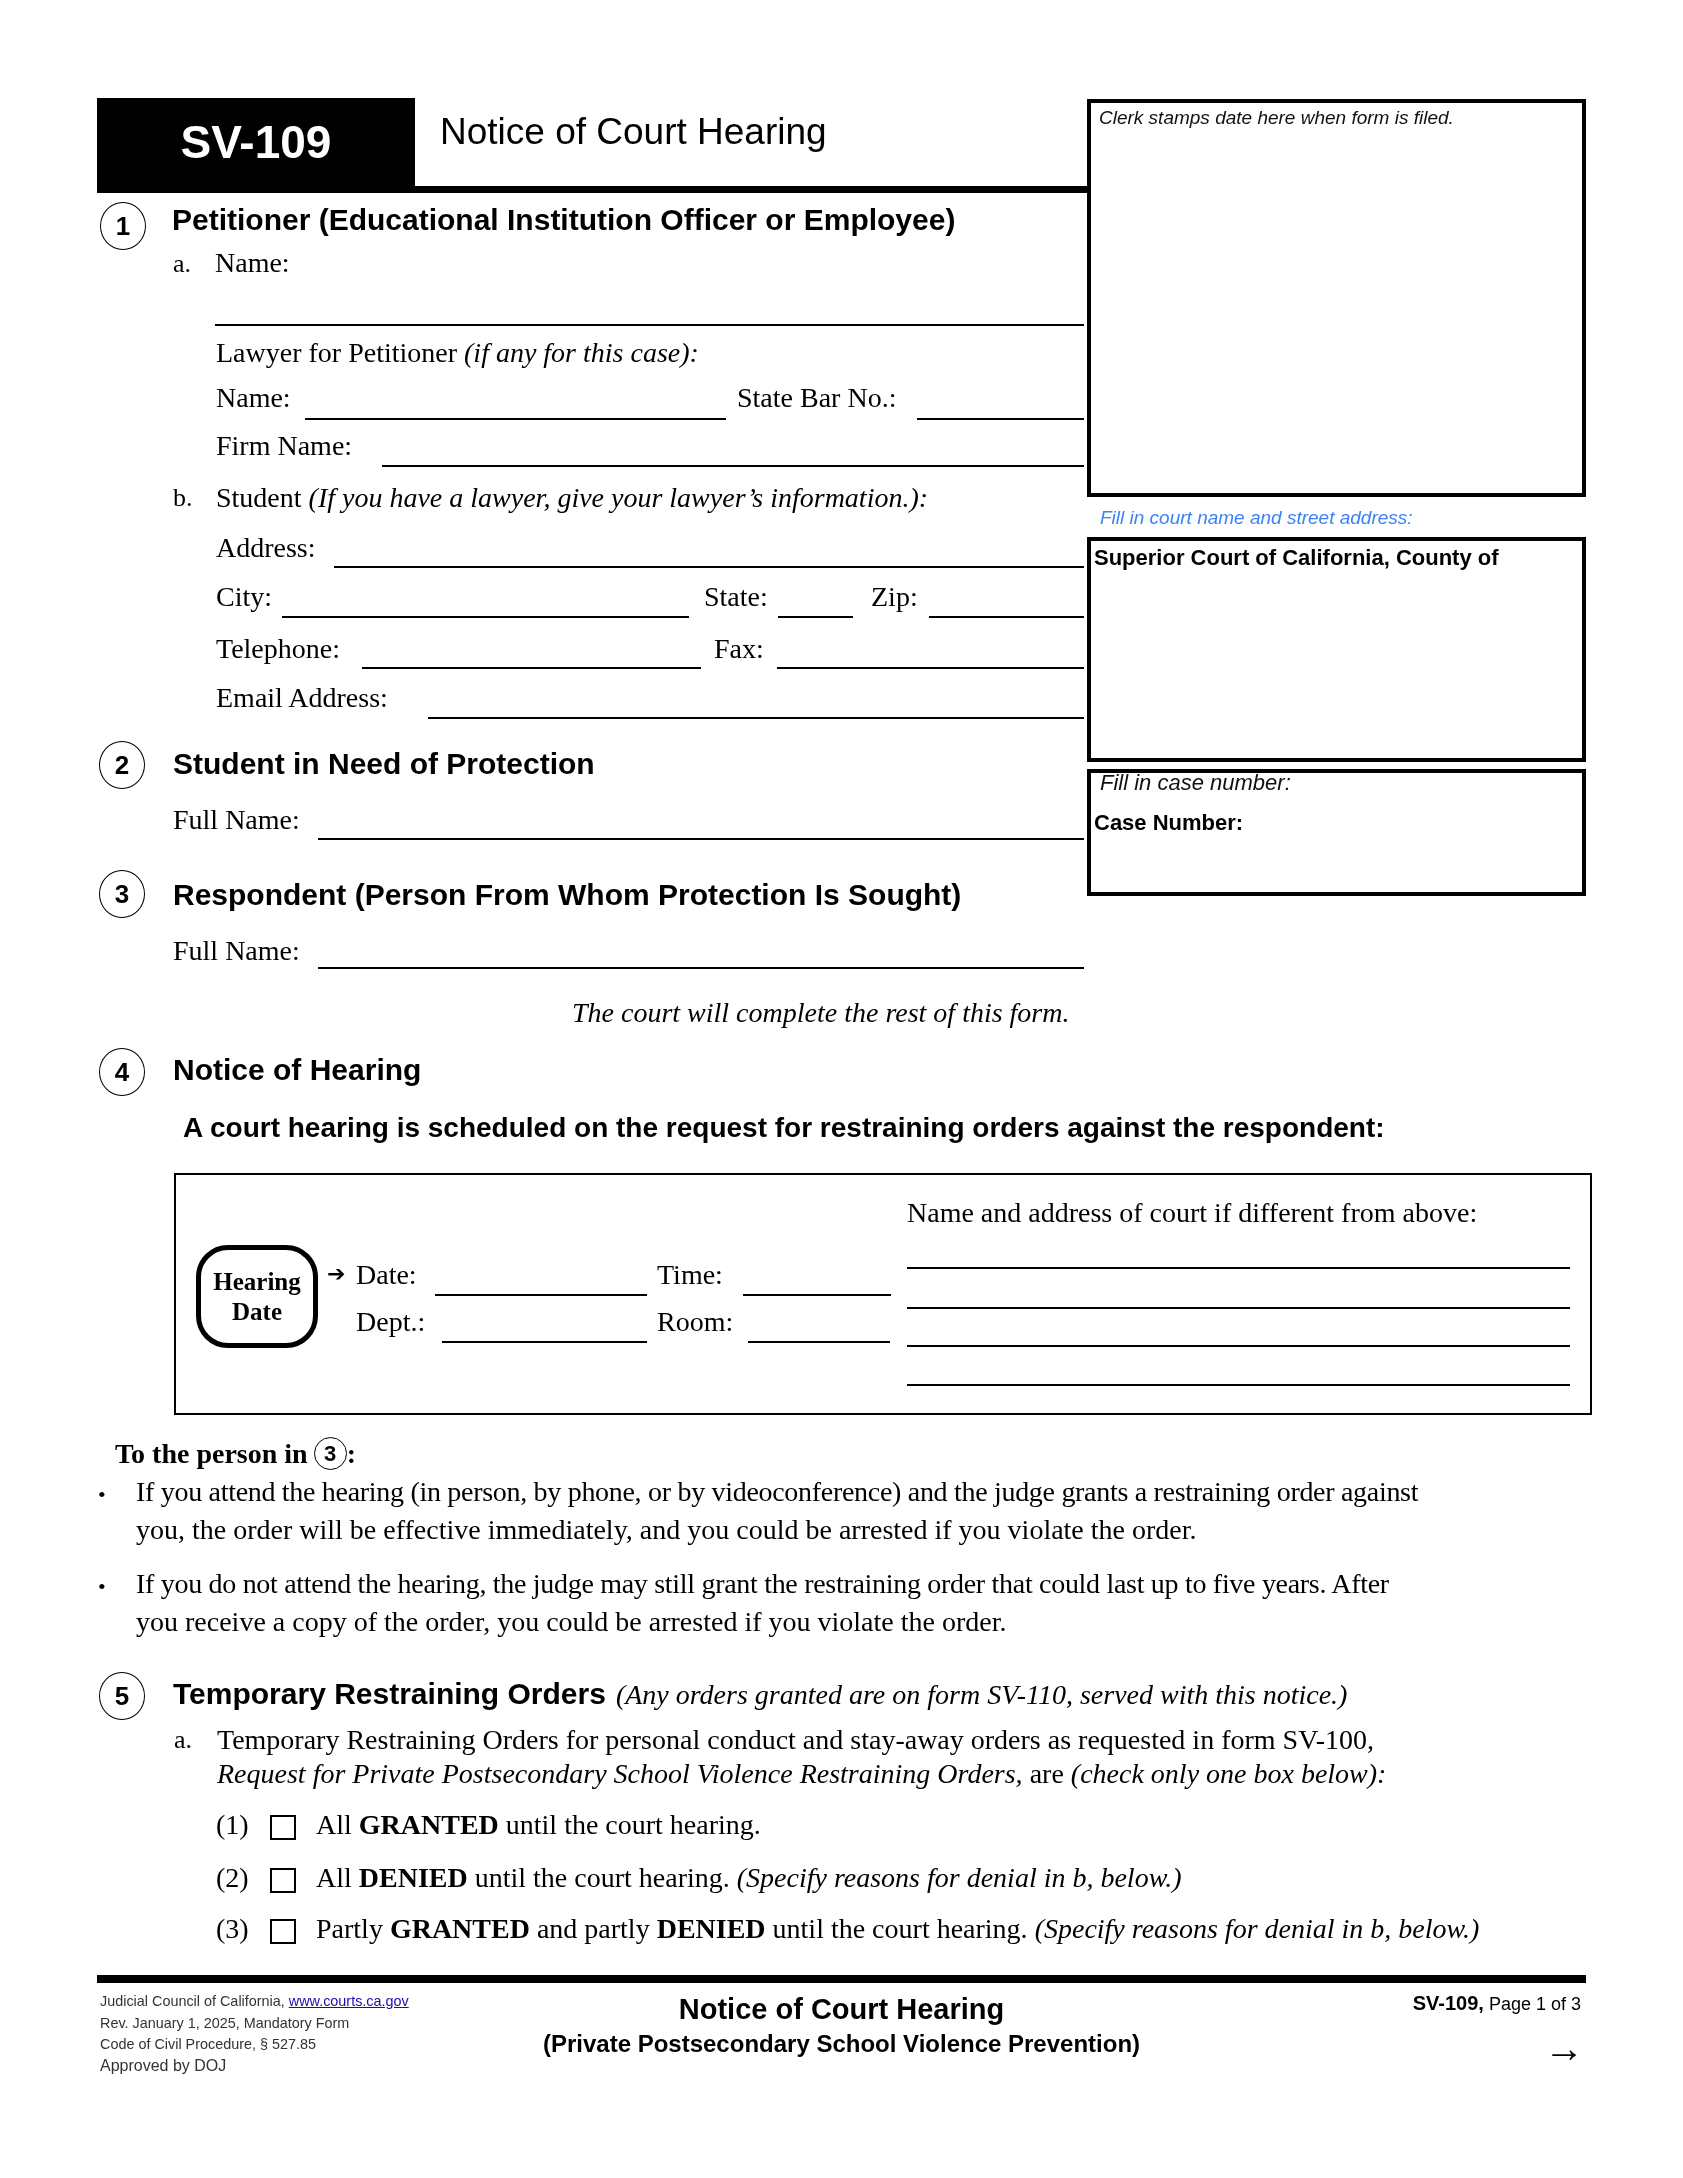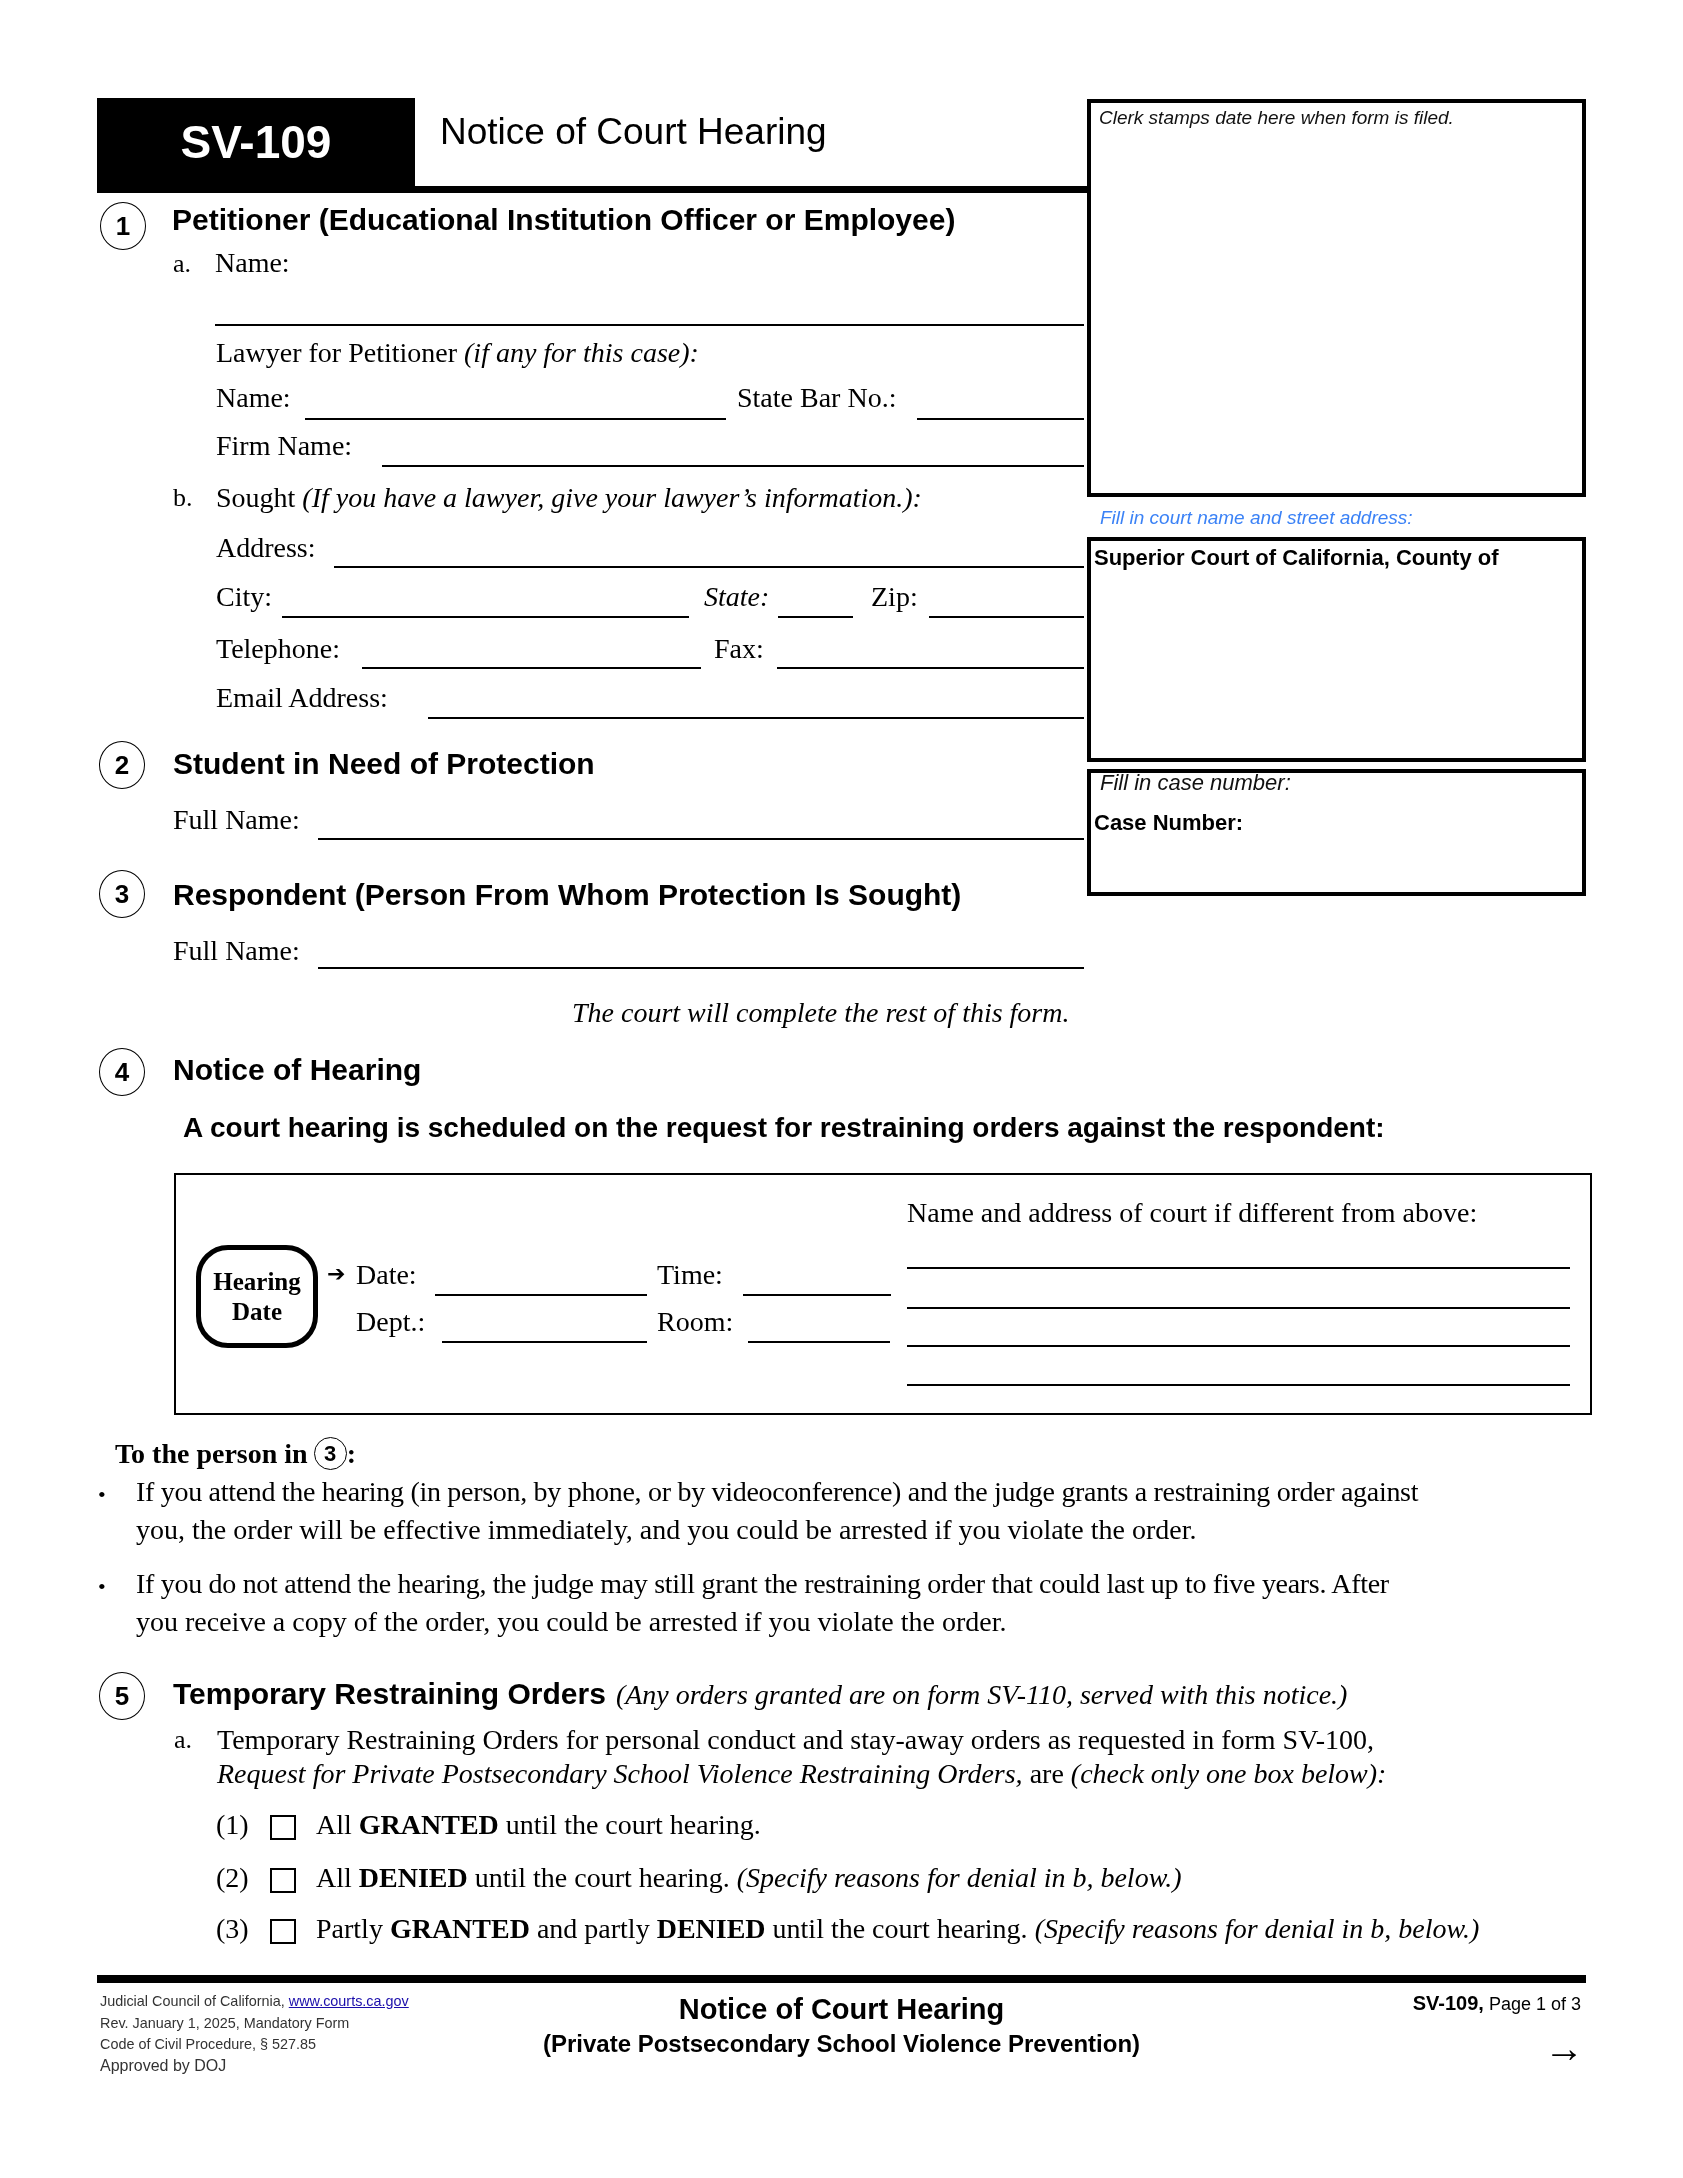--- a/index.html
+++ b/index.html
@@ -57,30 +57,30 @@
 <div class="abs serif body28" style="left:216px; top:384px;">Name:</div>
 <div class="line" style="left:305px; top:418px; width:421px;"></div>
 <div class="abs serif body28" style="left:737px; top:384px;">State Bar No.:</div>
 <div class="line" style="left:917px; top:418px; width:167px;"></div>
 
 <div class="abs serif body28" style="left:216px; top:432px;">Firm Name:</div>
 <div class="line" style="left:382px; top:465px; width:702px;"></div>
 
 <div class="abs serif body28" style="left:173px; top:484px; font-size:26px;">b.</div>
 <div class="abs serif body28" style="left:216px; top:484px;">
-  <span>Sought</span>
+  <span>Student</span>
   <span class="it">(If you have a lawyer, give your lawyer’s information.):</span>
 </div>
 
 <div class="abs serif body28" style="left:216px; top:534px;">Address:</div>
 <div class="line" style="left:334px; top:566px; width:750px;"></div>
 
 <div class="abs serif body28" style="left:216px; top:583px;">City:</div>
 <div class="line" style="left:282px; top:616px; width:407px;"></div>
-<div class="abs serif body28" style="left:704px; top:583px;font-style:italic;">State:</div>
+<div class="abs serif body28" style="left:704px; top:583px;">State:</div>
 <div class="line" style="left:778px; top:616px; width:75px;"></div>
 <div class="abs serif body28" style="left:871px; top:583px;">Zip:</div>
 <div class="line" style="left:929px; top:616px; width:155px;"></div>
 
 <div class="abs serif body28" style="left:216px; top:635px;">Telephone:</div>
 <div class="line" style="left:362px; top:667px; width:339px;"></div>
 <div class="abs serif body28" style="left:714px; top:635px;">Fax:</div>
 <div class="line" style="left:777px; top:667px; width:307px;"></div>
 
 <div class="abs serif body28" style="left:216px; top:684px;">Email Address:</div>

